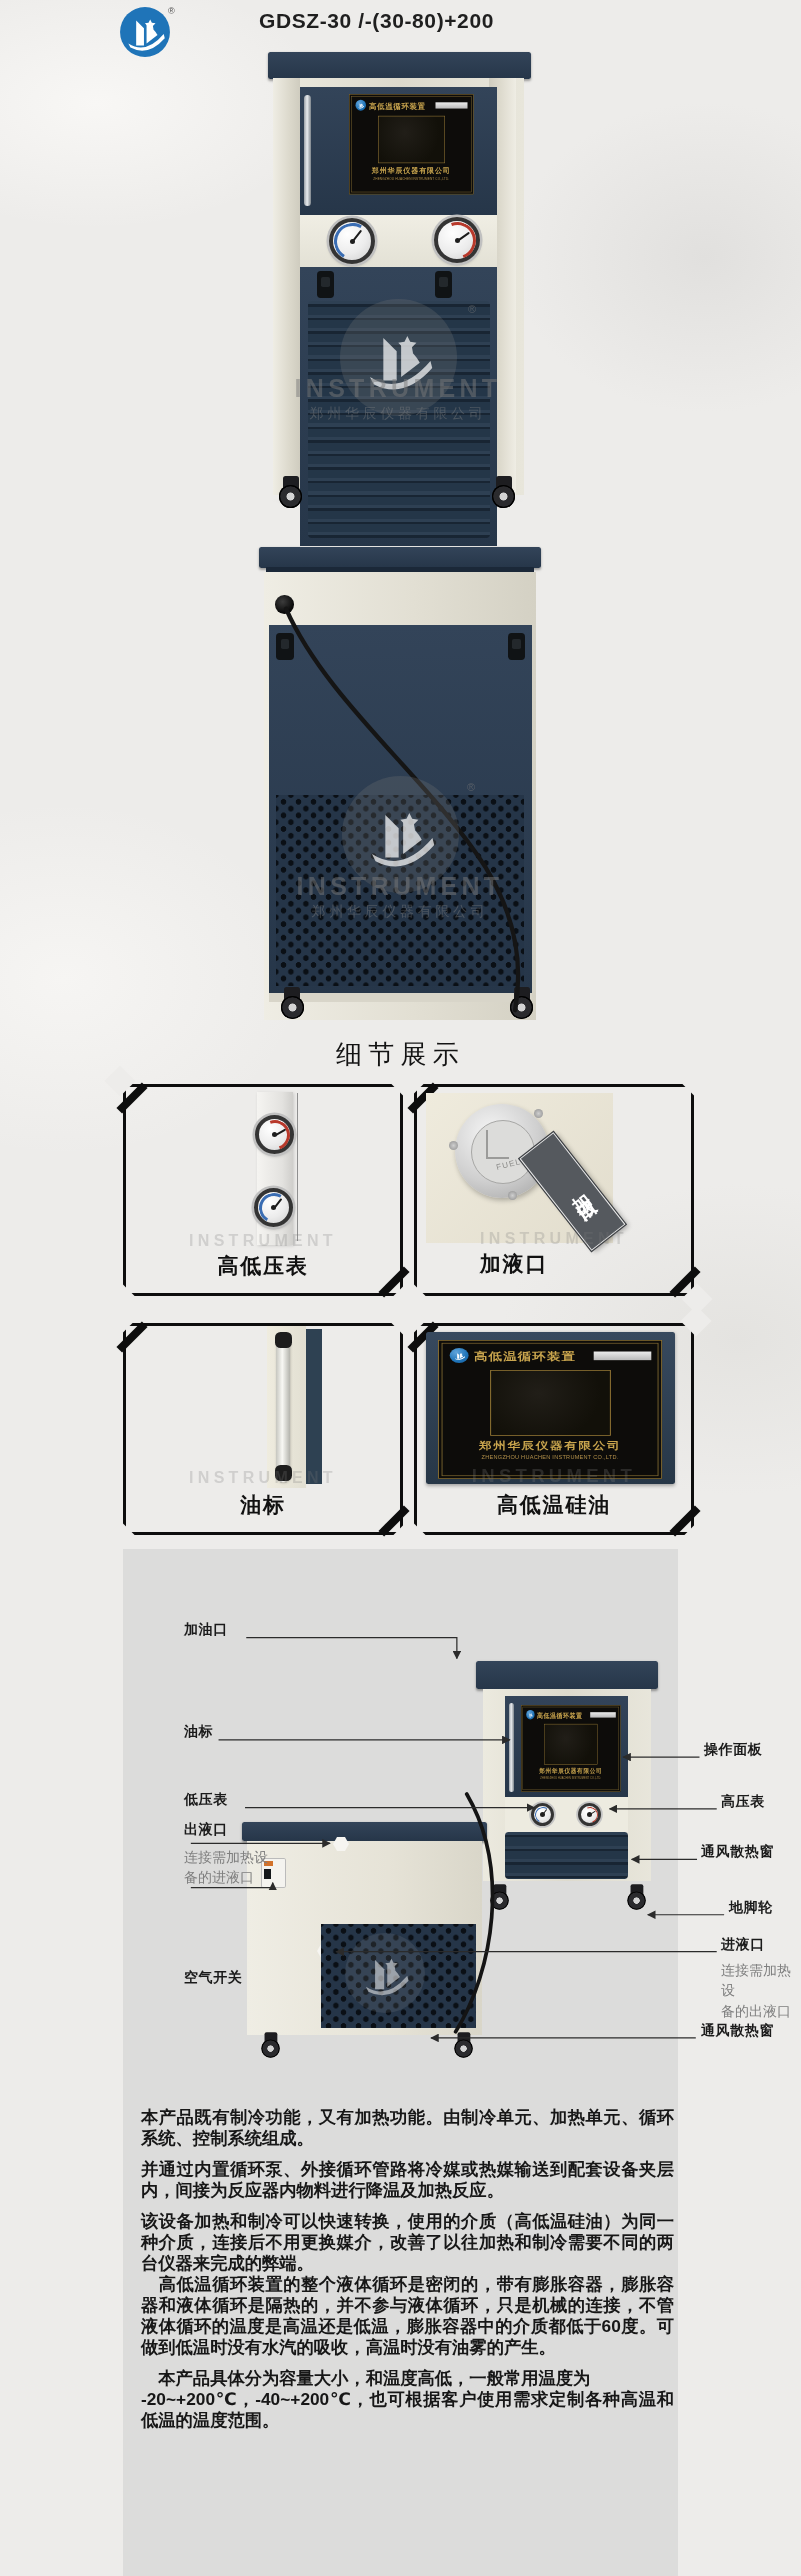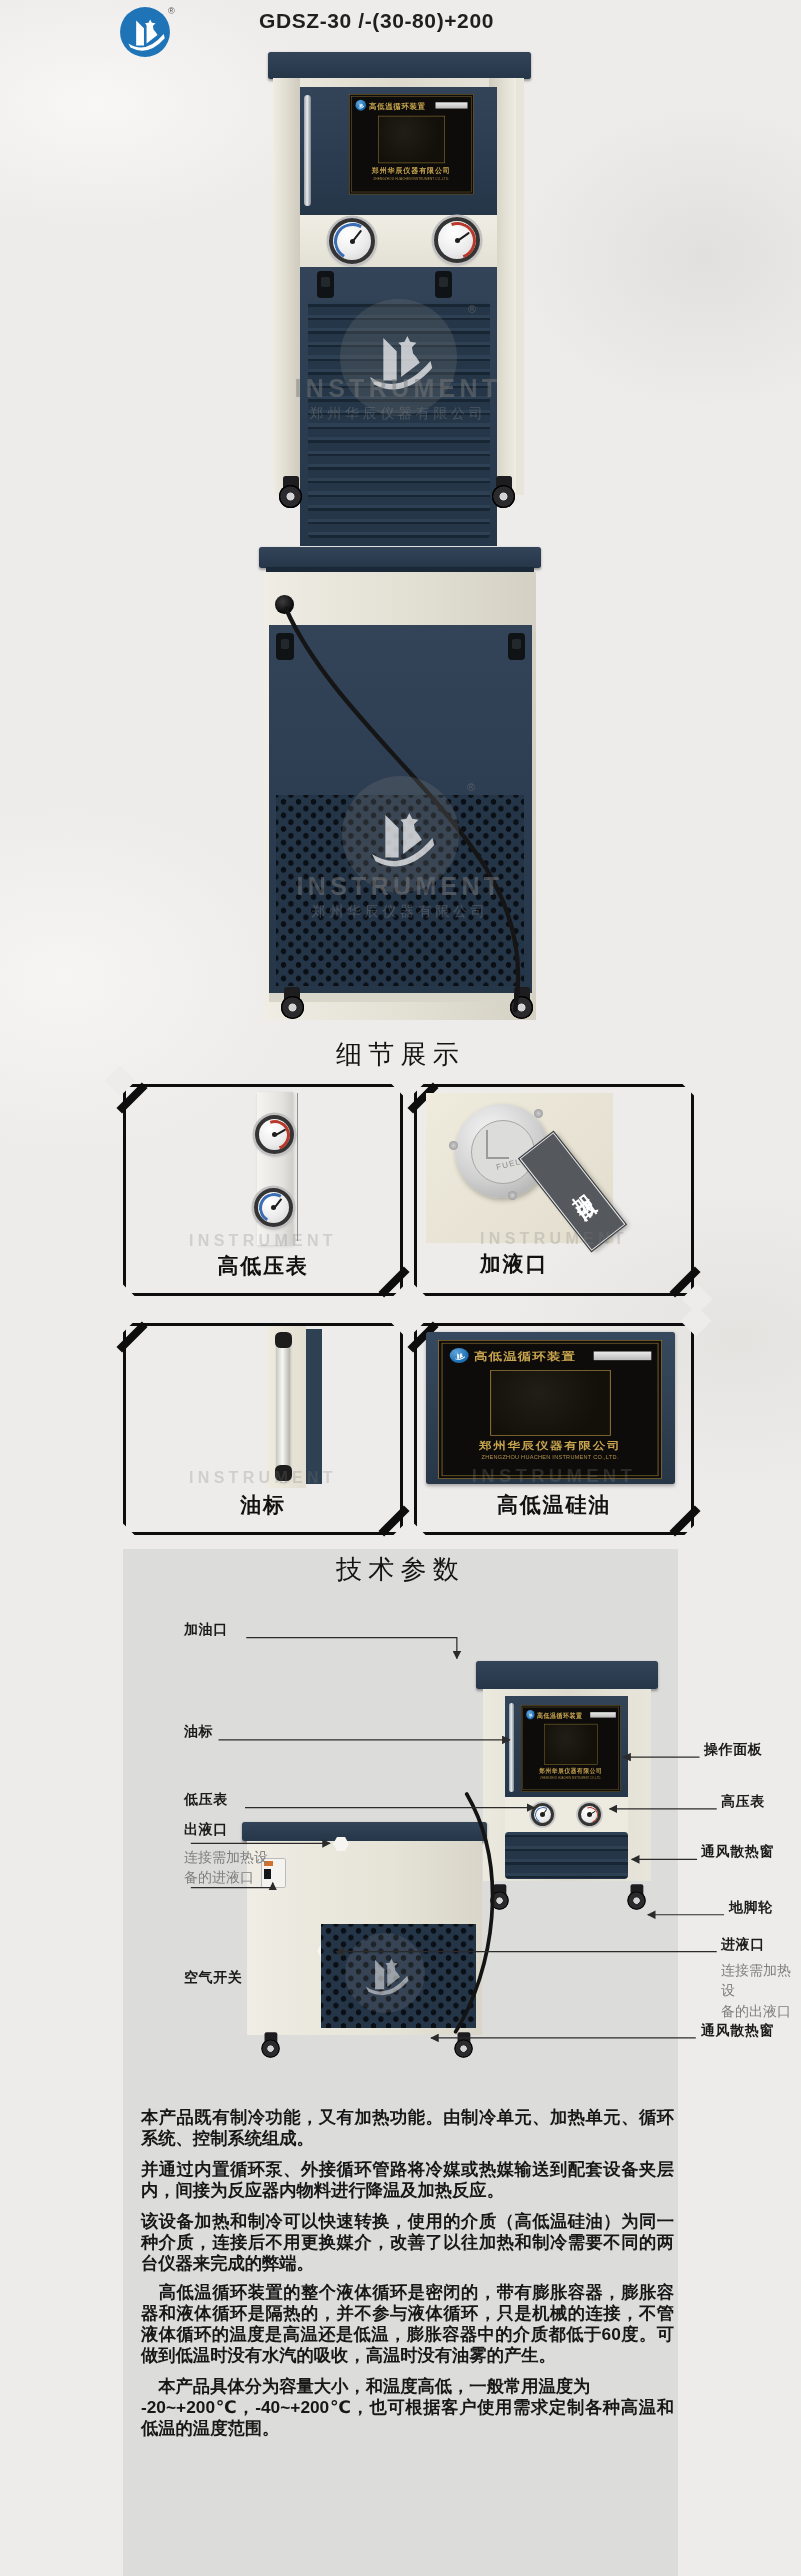--- a/index.html
+++ b/index.html
@@ -72,21 +72,21 @@
   .tab.tl{left:-12.3px;top:7.4px}.tab.br{right:-12.3px;bottom:7.4px}
   .dlabel{position:absolute;left:0;right:0;text-align:center;font-size:21px;font-weight:600;color:#111;letter-spacing:1.8px}
   
   .co-label{position:absolute;font-size:14px;font-weight:600;color:#1b1b1b;letter-spacing:0.6px;white-space:nowrap}
   .co-note{position:absolute;font-size:14px;color:#7f7f7f;line-height:1.45;white-space:pre-line}
   .hexplug{position:absolute;width:16px;height:14px;background:#f6f5f1;
     clip-path:polygon(25% 0,75% 0,100% 50%,75% 100%,25% 100%,0 50%);filter:drop-shadow(0.6px 1.2px 1.2px rgba(0,0,0,.35))}
   
   #principle-text{left:141px;top:2107px;width:533px}
   #principle-text p{margin:0 0 10px;font-size:17.3px;line-height:21px;font-weight:600;color:#171717;white-space:pre-line;text-align:justify}
-  #principle-text p.tight{margin-bottom:8px}
+  #principle-text p.tight{margin-bottom:0}
   .floor-shadow{position:absolute;background:radial-gradient(closest-side,rgba(0,0,0,.18),rgba(0,0,0,0));border-radius:50%}
 </style>
 </head>
 <body>
 
 <svg width="0" height="0" style="position:absolute">
   <defs>
     <g id="sail">
       <path d="M33 76 V28 L48 43 V76 Z" fill="#fff"></path>
       <path d="M53 34 V72 L74 56 C70 48 62 40 53 34 Z" fill="#fff"></path>
@@ -274,21 +274,20 @@
       <div class="cp-screen"></div>
       <div class="cp-cn">郑州华辰仪器有限公司</div>
       <div class="cp-en">ZHENGZHOU HUACHEN INSTRUMENT CO.,LTD.</div>
     </div>
     <div class="wm-en" style="left:0;right:0;top:139px;font-size:18.5px;opacity:.55">INSTRUMENT</div>
     <div class="dlabel" style="top:165px">高低温硅油</div>
   </div>
 
   <div class="abs" style="left:123px;top:1549px;width:555px;height:1027px;background:#dcdcdb"></div>
 
-  <div class="sec-title" style="top:1552px">技术参数</div>
 
   <div class="abs" style="left:0;top:0;width:0;height:0">
     <div class="abs navy cap" style="left:476px;top:1661px;width:182px;height:28px"></div>
     <div class="abs cream" style="left:483px;top:1689px;width:168px;height:192px"></div>
     <div class="abs navy" style="left:505px;top:1696px;width:123px;height:101px"></div>
     <div class="abs" style="left:509px;top:1703px;width:5px;height:89px;border-radius:2.5px;background:linear-gradient(90deg,#9aa0a6,#e9ecef 45%,#7d858c)"></div>
     <div class="cpanel" style="left:521px;top:1705px;transform:scale(.4,.45)">
       <div class="inner"></div>
       <div class="cp-logo">
           <svg viewBox="0 0 100 100">

